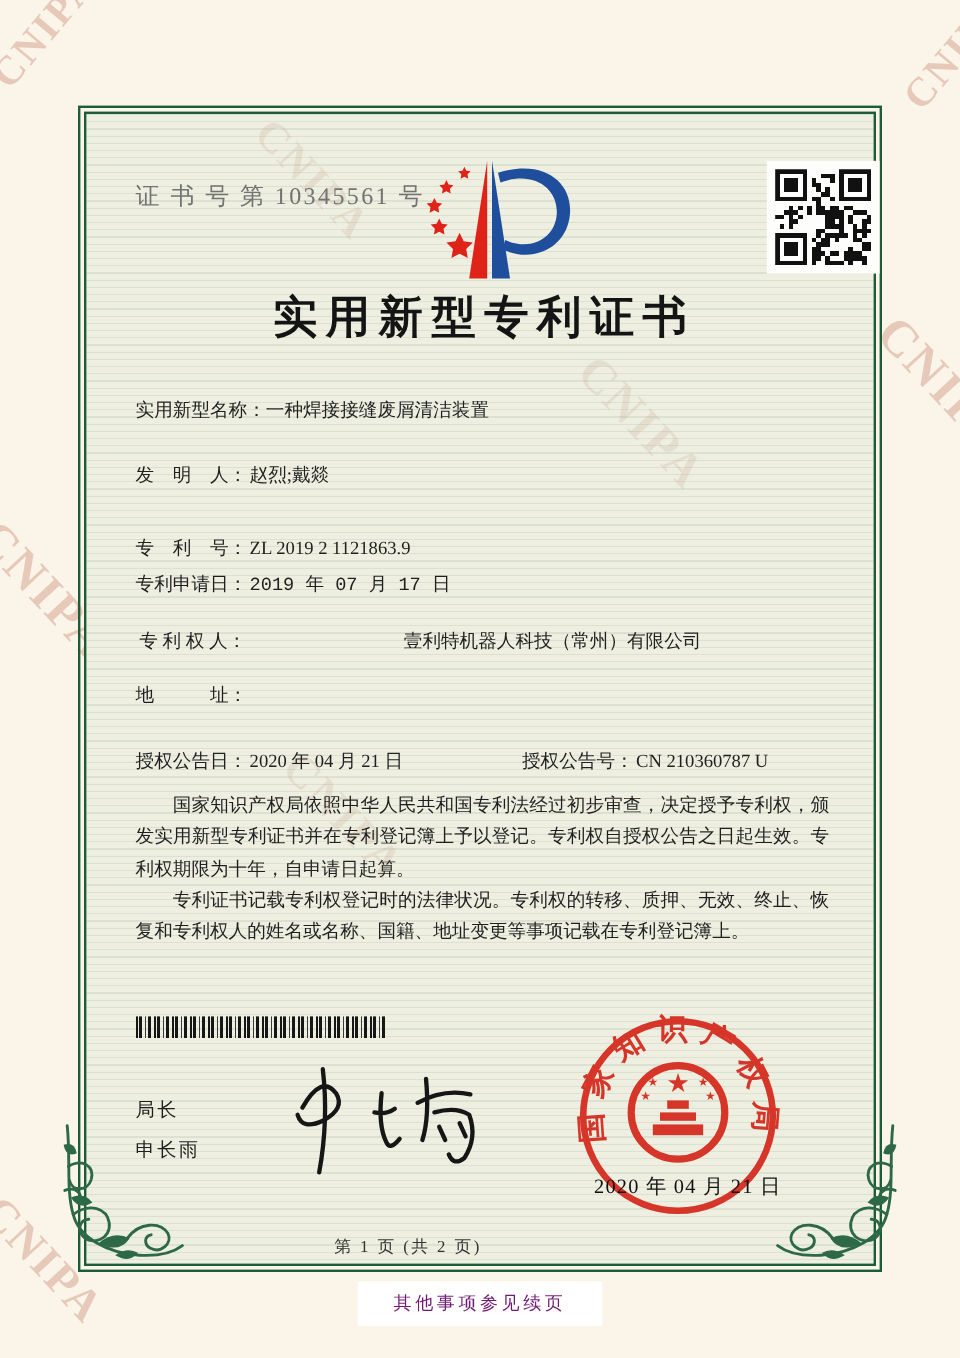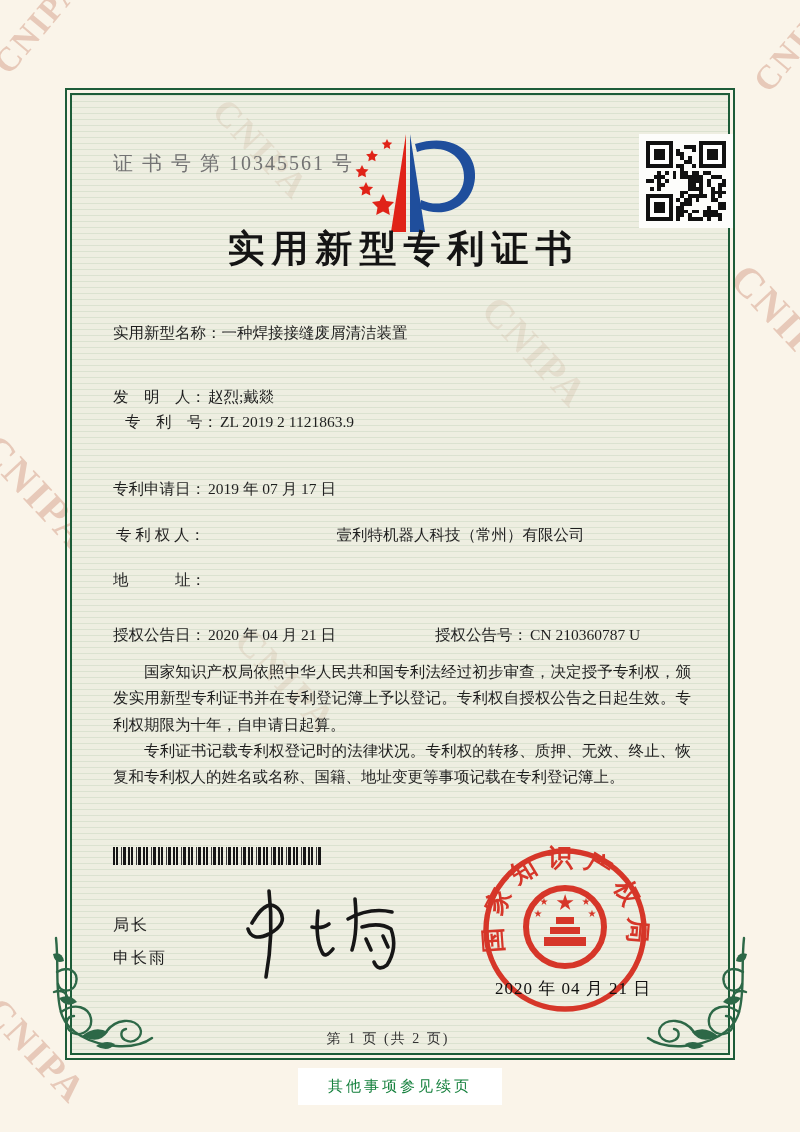--- a/index.html
+++ b/index.html
@@ -36,50 +36,50 @@
     background:
       repeating-linear-gradient(180deg, rgba(126,165,126,0.17) 0 1px, rgba(0,0,0,0) 1px 6px),
       #eeeee1;
   }
   .abs{position:absolute;}
   .cert-no{left:113px;top:150px;font-size:20px;letter-spacing:2px;color:#737373;}
   .logo{left:337px;top:130px;width:142px;height:110px;}
   .qrbox{left:639px;top:134px;width:94px;height:94px;background:#fdfdfb;padding:7px;box-sizing:border-box;}
   .qrbox svg{width:100%;height:100%;display:block;}
   .title{
-    left:0;top:224px;width:800px;text-align:center;
+    left:0;top:240px;width:800px;text-align:center;
     font-size:37px;font-weight:bold;color:#141414;
     letter-spacing:7px;text-indent:7px;
   }
   .row{left:113px;width:600px;font-size:15.5px;line-height:21px;display:flex;}
   .row .lab{flex:0 0 95px;white-space:nowrap;}
   .row .val{flex:1;}
-  .r1{top:322px;} .r2{top:386px;} .r3{top:411px;margin-left:12px;} .r4{top:478px;}
+  .r1{top:332px;} .r2{top:386px;} .r3{top:447px;} .r4{top:478px;font-family:Liberation Mono, monospace;}
   .r5{top:524px;text-align:center;} .r6{top:569px;flex-direction:column;} .r6 .val{max-width:482px;line-height:22px;}
   .r7{top:624px;}
   .grant2{position:absolute;left:322px;display:flex;white-space:nowrap;}
   .paras{left:113px;top:659px;width:578px;font-size:15.5px;line-height:26.3px;text-align:justify;}
   .paras p{margin:0;text-indent:2em;}
   .barcode{
     left:113px;top:847px;width:208px;height:18px;
     background:repeating-linear-gradient(90deg,
       #161616 0 2px, rgba(0,0,0,0) 2px 3px,
       #161616 3px 5px, rgba(0,0,0,0) 5px 8px,
       #3a3a3a 8px 9px, rgba(0,0,0,0) 9px 10px,
       #161616 10px 13px, rgba(0,0,0,0) 13px 15px);
   }
   .signer-role{left:113px;top:915px;font-size:16px;letter-spacing:2px;}
   .signer-name{left:113px;top:948px;font-size:16px;letter-spacing:2px;}
   .signature{left:228px;top:883px;width:195px;height:100px;}
   .seal{left:478px;top:843px;width:174px;height:174px;z-index:2;}
   .seal-date{left:495px;top:977px;font-size:17px;letter-spacing:1px;color:#101010;z-index:3;}
-  .page-num{left:0;top:1030px;width:680px;text-align:center;font-size:14px;letter-spacing:2px;color:#333;margin-left:48px;}
+  .page-num{left:0;top:1030px;width:680px;text-align:center;font-size:14px;letter-spacing:2px;color:#333;}
   .cont-box{
     left:50%;top:1068px;transform:translateX(-50%);
-    background:#ffffff;padding:9px 30px;font-size:15px;letter-spacing:3px;color:#15803d;
+    background:#ffffff;padding:9px 30px;font-size:15px;letter-spacing:3px;color:#701a75;
     z-index:2;
   }
   .ornament{width:112px;height:120px;z-index:3;}
   .orn-bl{left:46px;top:934px;}
   .orn-br{left:642px;top:934px;transform:scaleX(-1);}
 </style>
 </head>
 <body>
 
 <div class="page">

